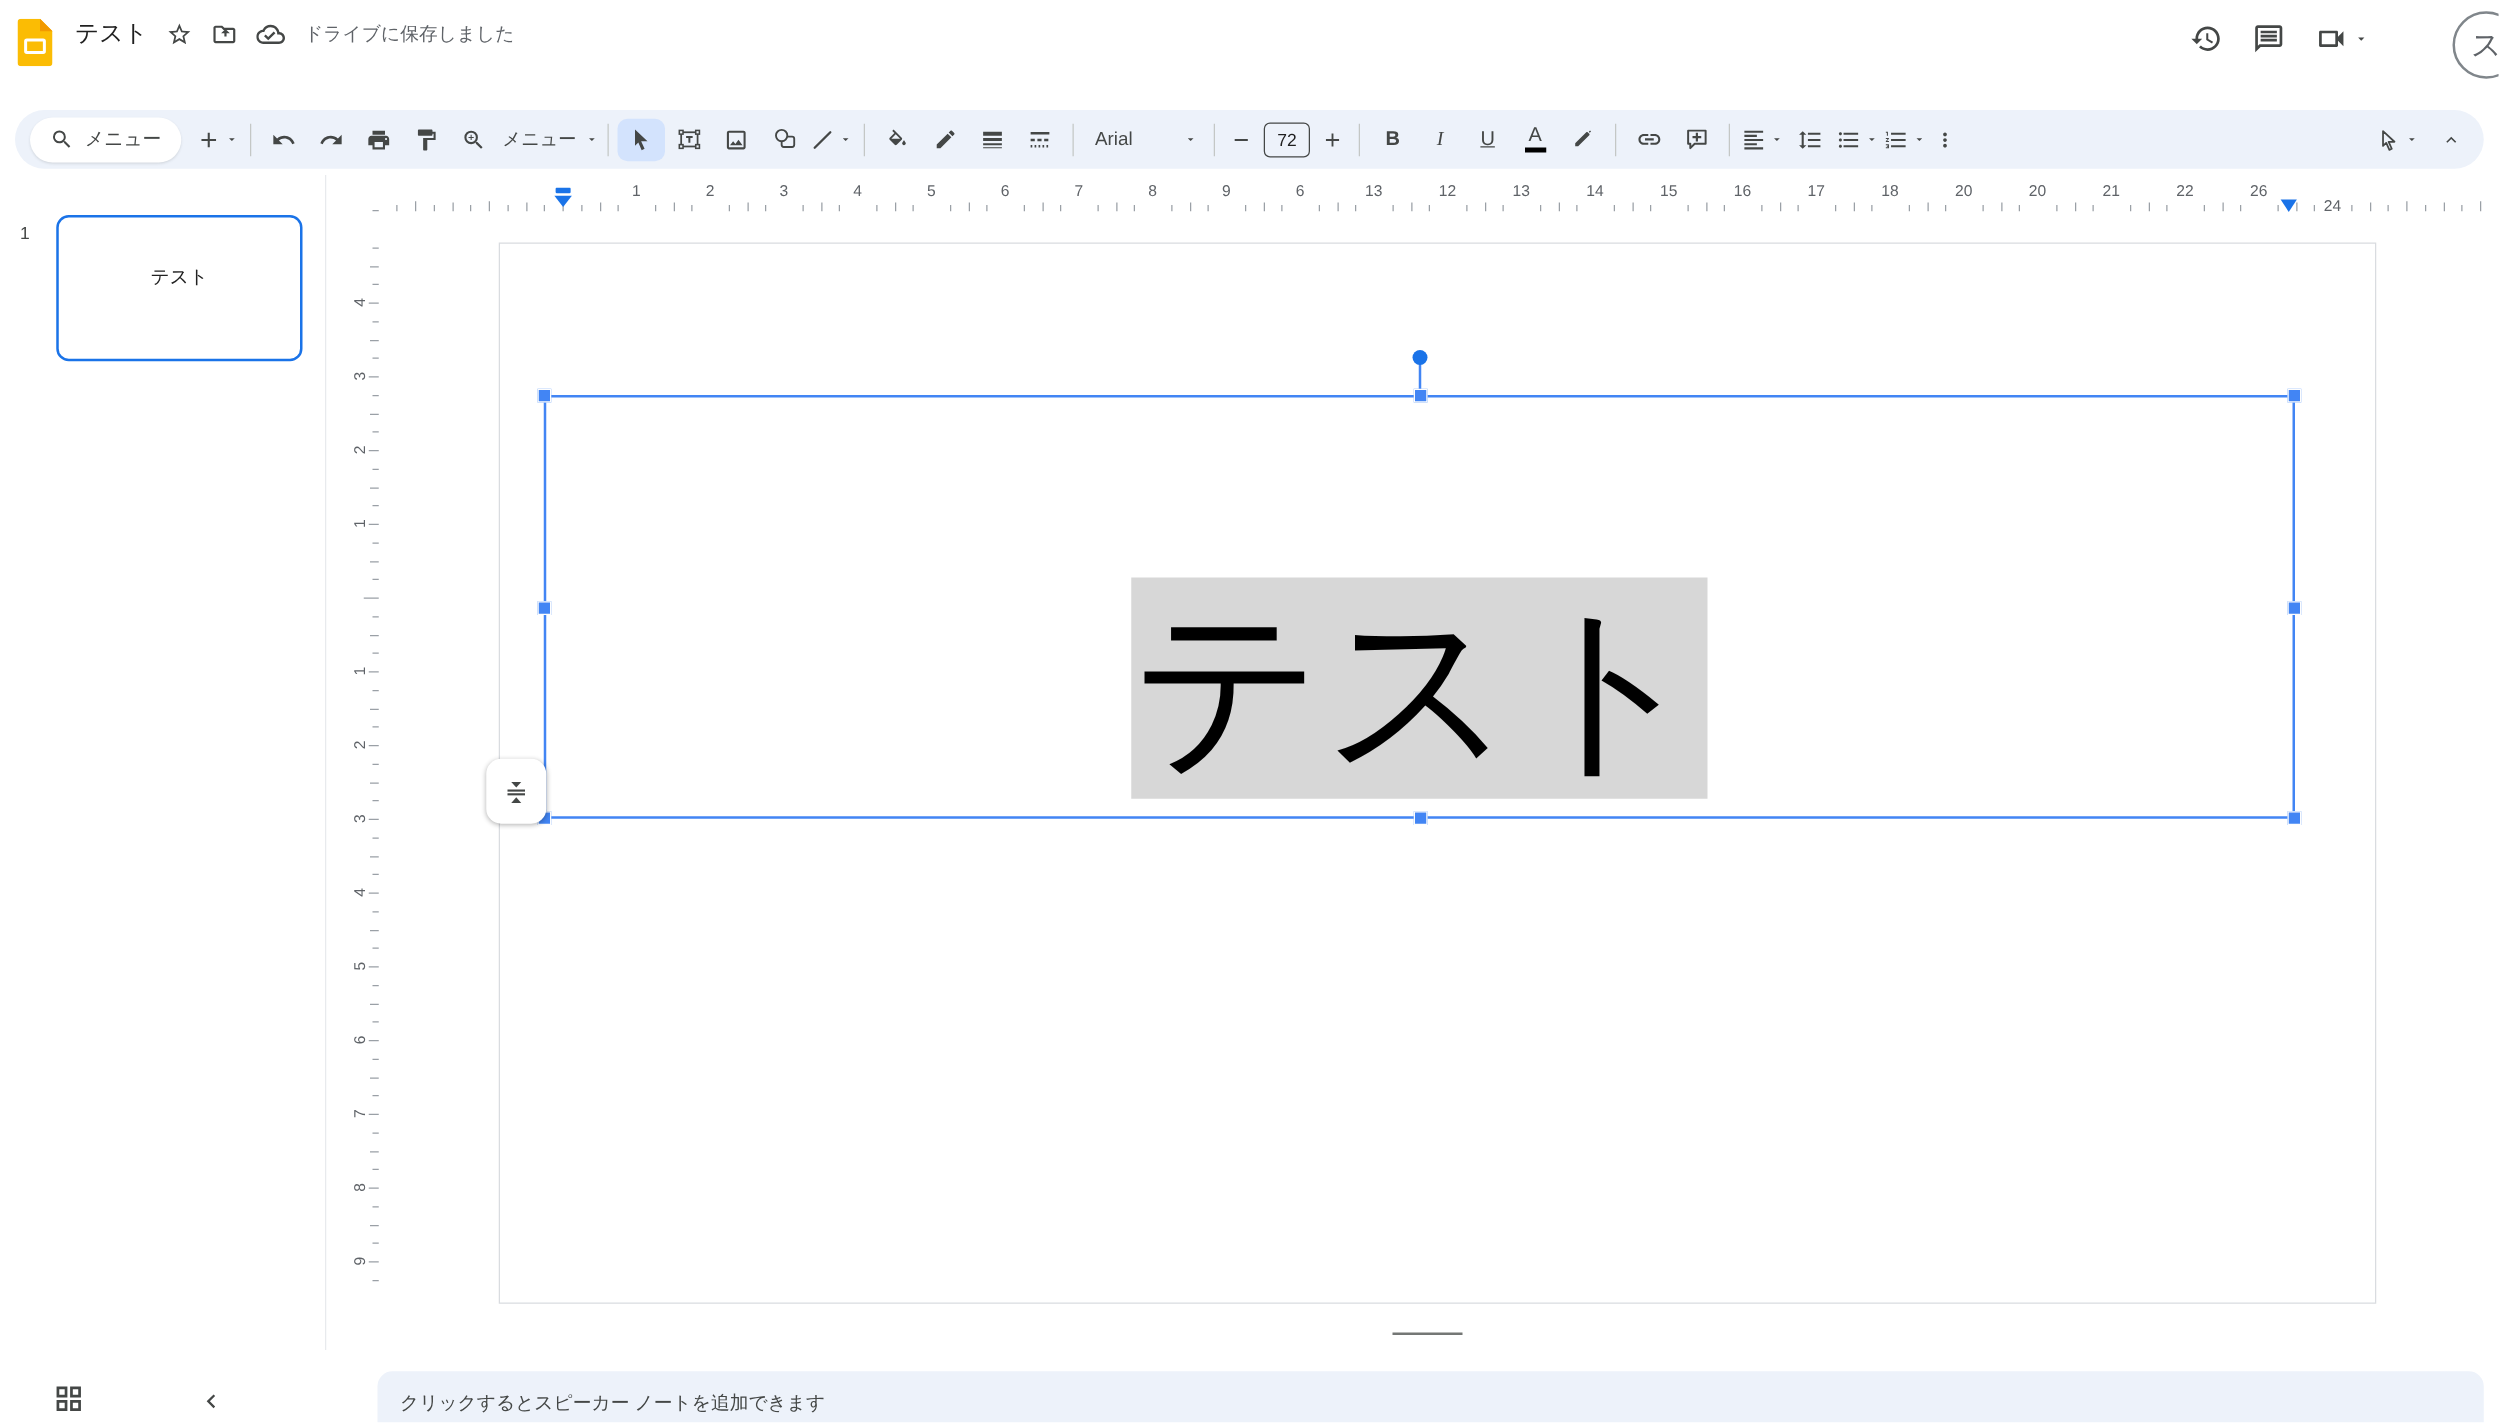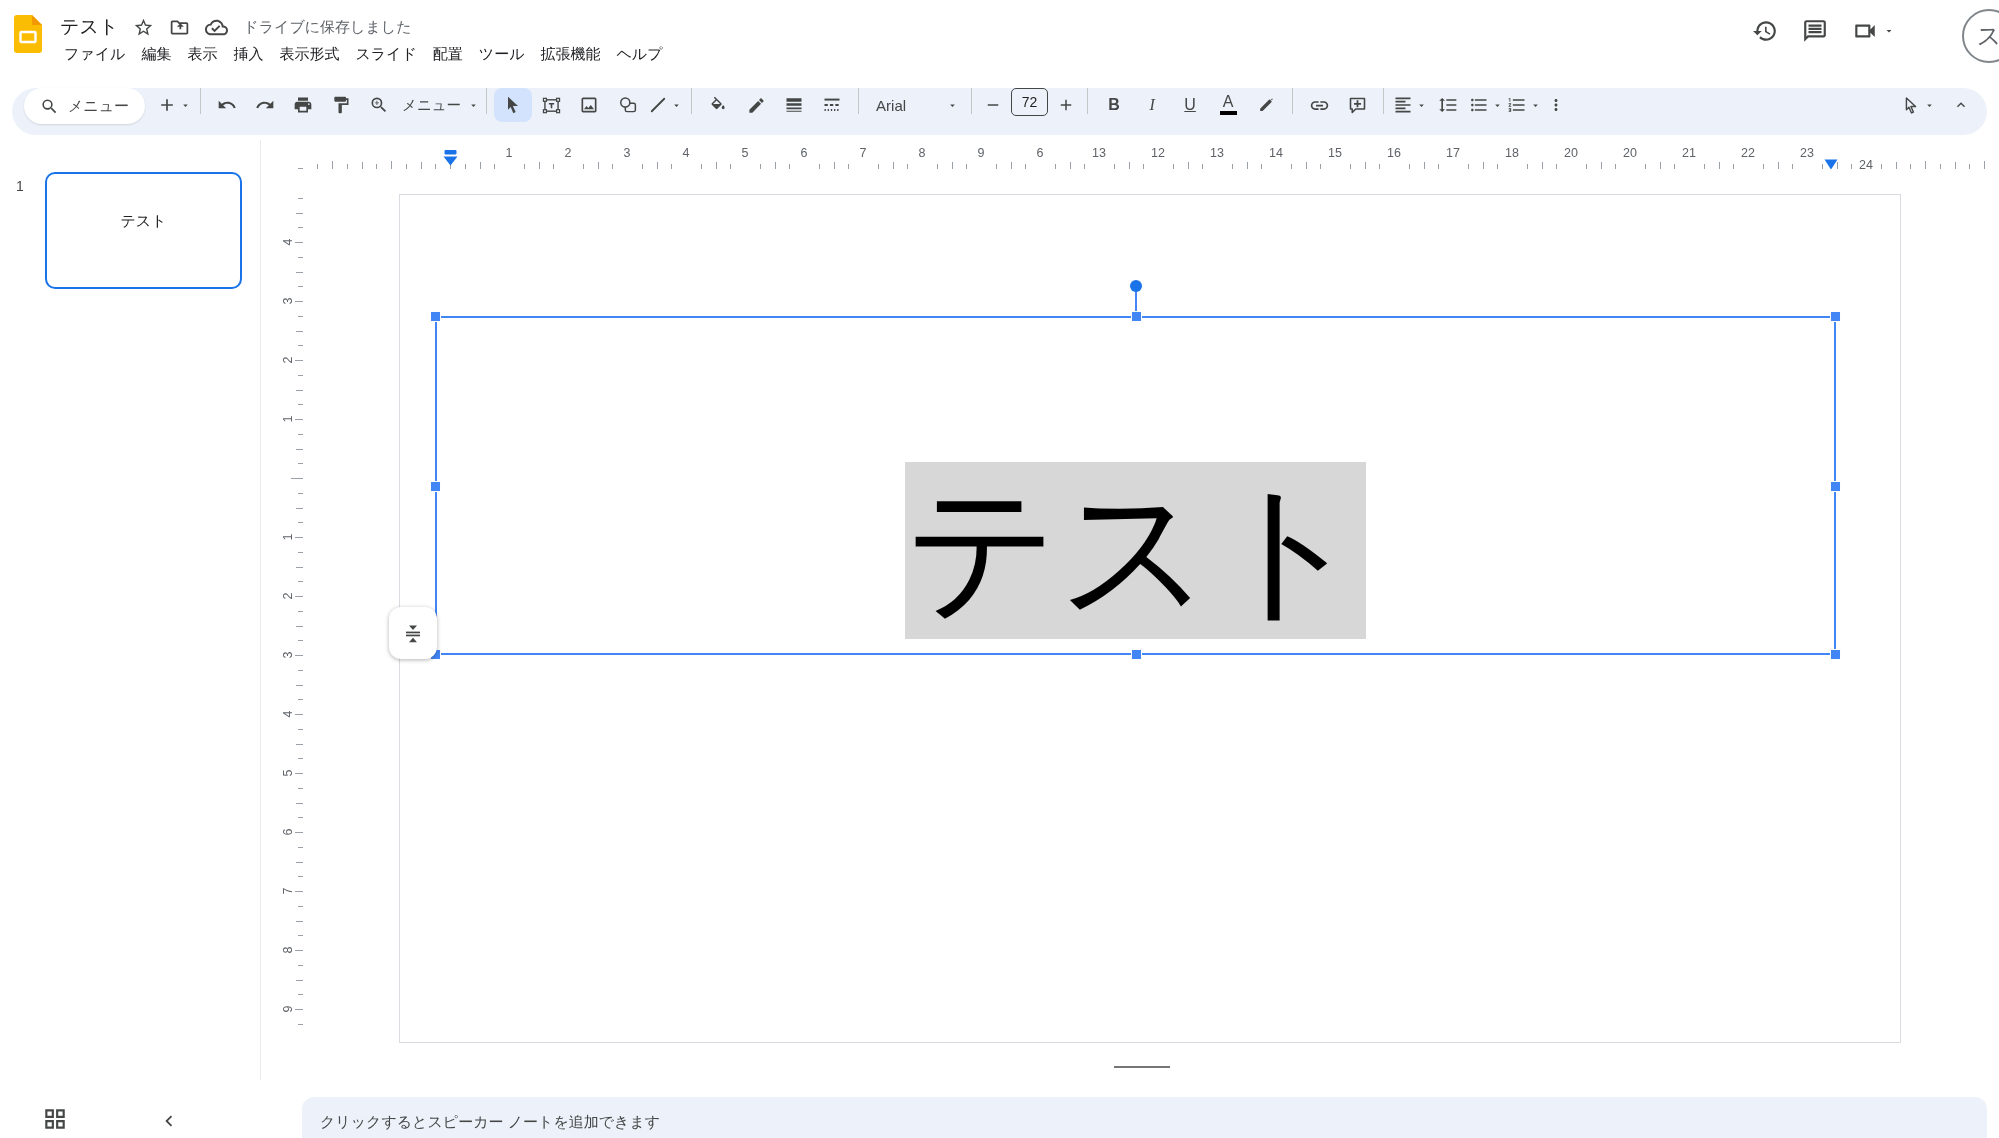--- a/index.html
+++ b/index.html
@@ -13,21 +13,21 @@
   .doc-title{font-size:19px;color:#1f1f1f;}
   .saved{font-size:15px;color:#5f6368;}
   .menu-row{position:absolute;left:56px;top:42px;display:flex;}
   .menu-item{font-size:15px;color:#202124;padding:3px 8px;border-radius:4px;cursor:default;}
   .hdr-right{position:absolute;left:1752px;top:18px;display:flex;align-items:center;gap:24px;}
   .avatar{position:absolute;left:1962px;top:9px;width:54px;height:54px;border-radius:50%;
           border:2px solid #80868b;box-sizing:border-box;display:flex;align-items:center;justify-content:center;
           font-size:24px;color:#5f6368;background:#fff;}
   
   #toolbar{position:absolute;left:12px;top:88px;width:1975px;height:47px;background:#edf2fa;border-radius:24px;
-           display:flex;align-items:flex-start;padding:0 12px;box-sizing:border-box;}
+           display:flex;align-items:center;padding:0 12px;box-sizing:border-box;}
   .tool{height:34px;min-width:38px;display:flex;align-items:center;justify-content:center;border-radius:8px;gap:3px;}
   .tool.active{background:#d3e3fd;}
   .tdiv{width:1px;height:26px;background:#c4c7c5;margin:0 7px;}
   .pill{height:36px;background:#fff;border-radius:18px;display:flex;align-items:center;gap:9px;padding:0 16px;
         box-shadow:0 1px 2px rgba(60,64,67,.15);margin-right:10px;}
   .pill span{font-size:15px;color:#444746;}
   .tlabel{font-size:14.5px;color:#444746;padding:0 4px;}
   .fsize{width:35px;height:26px;border:1px solid #444746;border-radius:5px;display:flex;align-items:center;
          justify-content:center;font-size:14px;color:#1f1f1f;margin:0 4px;background:transparent;}
   .glyph{font-size:16px;color:#444746;width:30px;text-align:center;}
@@ -105,32 +105,20 @@
         </svg>
     </span>
     <span>
       <svg width="23" height="23" viewBox="0 0 24 24">
           <path class="ic" d="M19.35 10.04C18.67 6.59 15.64 4 12 4 9.11 4 6.6 5.64 5.35 8.04 2.34 8.36 0 10.91 0 14c0 3.31 2.69 6 6 6h13c2.76 0 5-2.24 5-5 0-2.64-2.05-4.78-4.65-4.96zM19 18H6c-2.21 0-4-1.79-4-4s1.79-4 4-4h.71C7.37 7.69 9.48 6 12 6c3.04 0 5.5 2.46 5.5 5.5v.5H19c1.66 0 3 1.34 3 3s-1.34 3-3 3zm-9-3.82l-2.09-2.09L6.5 13.5 10 17l6.01-6.01-1.41-1.41z"></path>
         </svg>
     </span>
     <span class="saved">ドライブに保存しました</span>
   </div>
 
-  <div class="menu-row">
-      <div class="menu-item">ファイル</div>
-      <div class="menu-item">編集</div>
-      <div class="menu-item">表示</div>
-      <div class="menu-item">挿入</div>
-      <div class="menu-item">表示形式</div>
-      <div class="menu-item">スライド</div>
-      <div class="menu-item">配置</div>
-      <div class="menu-item">ツール</div>
-      <div class="menu-item">拡張機能</div>
-      <div class="menu-item">ヘルプ</div>
-    </div>
 
   <div class="hdr-right">
     <span>
       <svg width="26" height="26" viewBox="0 0 24 24">
           <path class="ic" d="M13 3c-4.97 0-9 4.03-9 9H1l3.89 3.89.07.14L9 12H6c0-3.87 3.13-7 7-7s7 3.13 7 7-3.13 7-7 7c-1.93 0-3.68-.79-4.94-2.06l-1.42 1.42C8.27 19.99 10.51 21 13 21c4.97 0 9-4.03 9-9s-4.03-9-9-9zm-1 5v5l4.25 2.52.77-1.28-3.52-2.09V8z"></path>
         </svg>
     </span>
     <span>
       <svg width="26" height="26" viewBox="0 0 24 24">
           <path class="ic" d="M20 2H4c-1.1 0-2 .9-2 2v18l4-4h14c1.1 0 2-.9 2-2V4c0-1.1-.9-2-2-2zm0 14H5.17L4 17.17V4h16v12zM6 12h12v2H6zm0-3h12v2H6zm0-3h12v2H6z"></path>
@@ -477,21 +465,21 @@
       <div class="hnum" style="left: 905px;">13</div>
       <div class="hnum" style="left: 964px;">14</div>
       <div class="hnum" style="left: 1023px;">15</div>
       <div class="hnum" style="left: 1082px;">16</div>
       <div class="hnum" style="left: 1141px;">17</div>
       <div class="hnum" style="left: 1200px;">18</div>
       <div class="hnum" style="left: 1259px;">20</div>
       <div class="hnum" style="left: 1318px;">20</div>
       <div class="hnum" style="left: 1377px;">21</div>
       <div class="hnum" style="left: 1436px;">22</div>
-      <div class="hnum" style="left: 1495px;">23</div>
+      <div class="hnum" style="left: 1495px;">26</div>
       <div class="hnum" style="left: 1554px; margin-top: 12px;">24</div>
     </div>
   <div id="vruler">
       <div class="vtick t-s" style="top: 8.25px;"></div>
       <div class="vtick t-s" style="top: 37.75px;"></div>
       <div class="vtick t-m" style="top: 52.5px;"></div>
       <div class="vtick t-s" style="top: 67.25px;"></div>
       <div class="vtick t-s" style="top: 96.75px;"></div>
       <div class="vtick t-m" style="top: 111.5px;"></div>
       <div class="vtick t-s" style="top: 126.25px;"></div>

